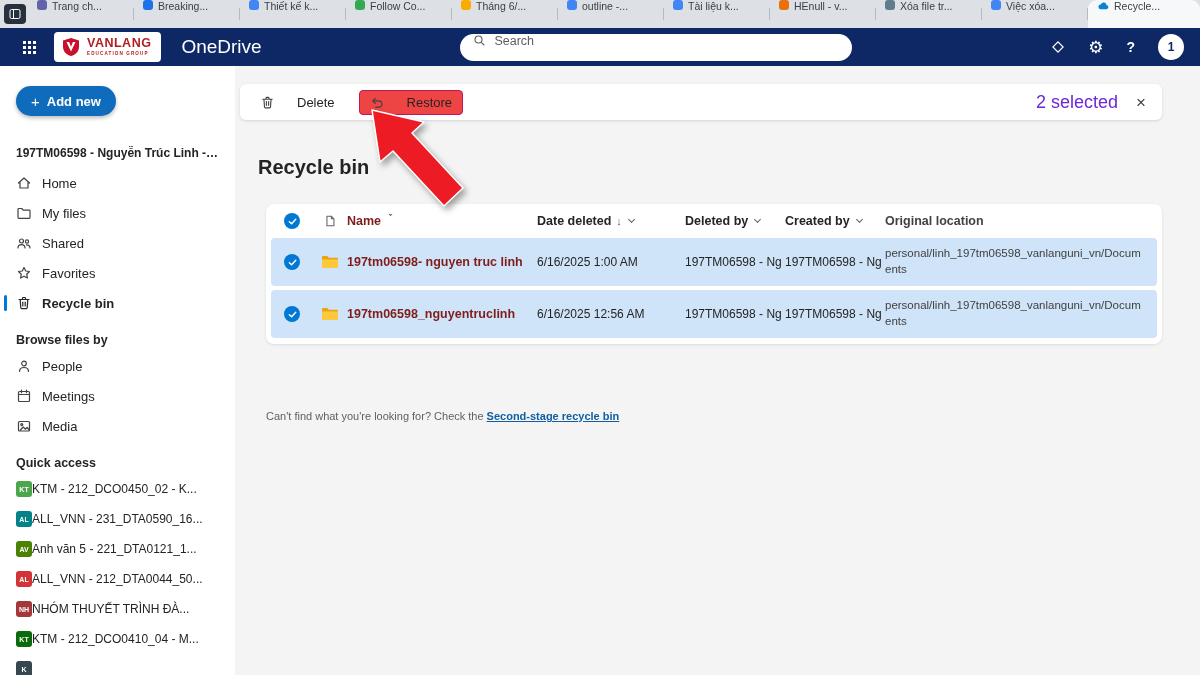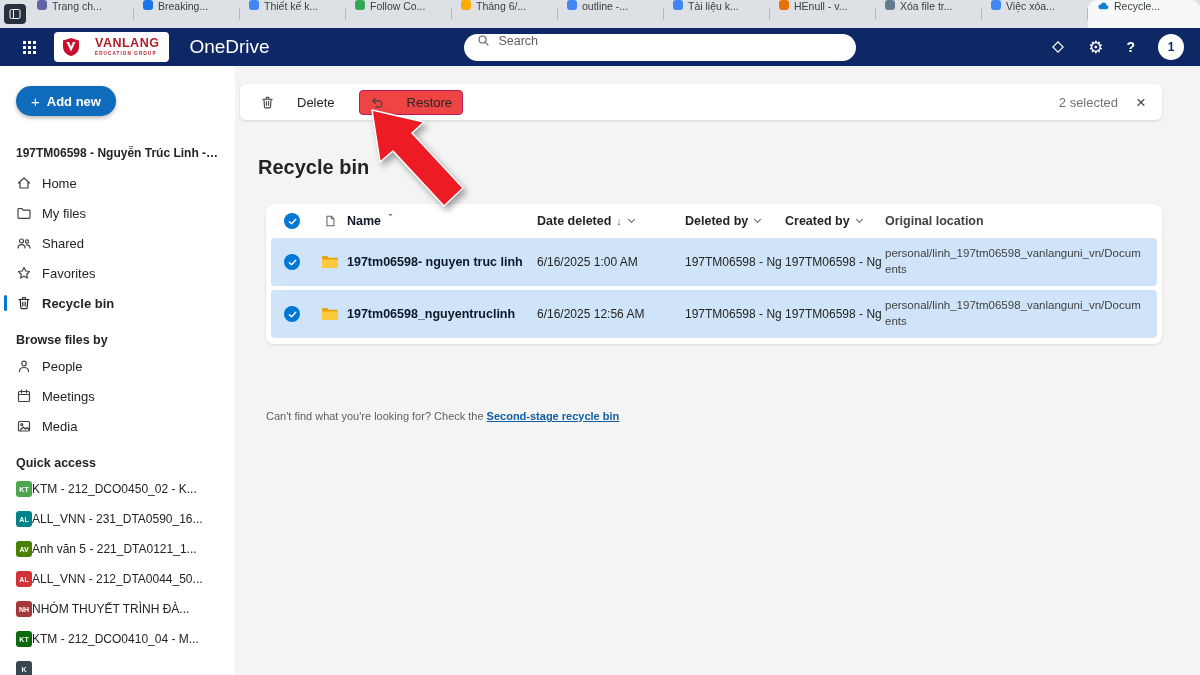--- a/index.html
+++ b/index.html
@@ -13,21 +13,21 @@
   .tab-actions .sq{width:22px;height:20px;border-radius:4px;background:#27313d;display:flex;align-items:center;justify-content:center}
   .tab{flex:0 0 106px;display:flex;align-items:flex-start;gap:5px;padding:0 9px;position:relative;cursor:pointer;min-width:0}
   .tab:not(.active)::after{content:"";position:absolute;right:0;top:8px;bottom:8px;width:1px;background:#b4bac2}
   .tab.active{background:#f7f8f9;border-radius:9px 9px 0 0;flex:0 0 112px}
   .favicon{width:10px;height:10px;border-radius:3px;flex:none}
   .tab-label{font-size:10.5px;color:#3c4043;white-space:nowrap;overflow:hidden;min-width:0}
 
   
   .appheader{display:flex;align-items:center;height:38px;background:#0e2765;padding:0 16px;gap:12px}
   .waffle{display:flex;align-items:center;justify-content:center;width:26px;height:26px;cursor:pointer}
-  .brandbox{display:flex;align-items:center;gap:14px;background:#fff;border-radius:4px;padding:2px 10px 2px 7px;height:30px}
+  .brandbox{display:flex;align-items:center;gap:6px;background:#fff;border-radius:4px;padding:2px 10px 2px 7px;height:30px}
   .brand-col{line-height:1;display:flex;flex-direction:column;gap:2px}
   .brand-name{font-size:12.5px;font-weight:bold;color:#b01e24;letter-spacing:.5px}
   .brand-sub{font-size:4.6px;font-weight:bold;color:#b01e24;letter-spacing:1.1px}
   .app-name{color:#fff;font-size:19px;margin-left:8px;white-space:nowrap}
   .search{margin:0 auto;width:392px;height:27px;background:#fff;border-radius:14px;display:flex;align-items:flex-start;padding:0 13px;gap:8px}
   .search input{border:none;outline:none;flex:1;font-size:12.5px;color:#242424;font-family:inherit;background:transparent}
   .search input::placeholder{color:#605e5c}
   .hdr-right{display:flex;align-items:center;gap:23px}
   .hdr-icon{color:#fff;cursor:pointer;display:flex;align-items:center;justify-content:center}
   .gear{font-size:17px;line-height:1}
@@ -48,32 +48,32 @@
   .grouplist{margin-top:2px}
   .quick-item{display:flex;align-items:center;height:30px;padding-left:16px;font-size:12px;color:#242424;cursor:pointer;white-space:nowrap;overflow:hidden}
   .q-icon{width:16px;height:16px;border-radius:3px;color:#fff;font-size:7px;font-weight:bold;display:flex;align-items:center;justify-content:center;flex:none}
   .nicon{display:flex;align-items:center;justify-content:center;width:16px;height:16px;flex:none}
 
   main{flex:1;position:relative;background:#f4f4f4;height:609px;overflow:hidden;min-width:0}
   .toolbar-card{position:absolute;left:5px;right:38px;top:18px;height:36px;background:#fff;border-radius:6px;box-shadow:0 1px 3px rgba(0,0,0,.13);display:flex;align-items:center;padding:0 10px}
   .tb-btn{display:flex;align-items:center;gap:22px;font-size:13px;color:#242424;background:none;border:none;padding:4px 10px;cursor:pointer;font-family:inherit}
   .tb-btn.restore{border:1px solid #be185d;border-radius:4px;margin-left:14px;background:#ef4444}
   .tb-right{margin-left:auto;display:flex;align-items:center;gap:18px;padding-right:6px}
-  .sel-count{font-size:13px;color:#737373}
+  .sel-count{font-size:18px;color:#6d28d9}
   .clear-x{font-size:17px;color:#424242;cursor:pointer;line-height:1}
 
   .page-title{position:absolute;left:23px;top:90px;font-size:20px;font-weight:bold;color:#242424}
 
   .table-card{position:absolute;left:31px;right:38px;top:138px;background:#fff;border-radius:8px;box-shadow:0 1px 3px rgba(0,0,0,.10);padding:0 5px 6px}
   .thead{display:flex;align-items:center;height:34px}
   .trow{display:flex;align-items:center;height:48px;background:#cfe4f8;border-radius:4px;cursor:pointer}
   .trow + .trow{margin-top:4px}
   .c-check{width:42px;display:flex;justify-content:center;flex:none}
   .c-icon{width:34px;display:flex;justify-content:center;flex:none}
-  .c-name{width:190px;flex:none;font-size:12.5px;color:#0f172a;display:flex;align-items:flex-start;white-space:nowrap;overflow:hidden}
+  .c-name{width:190px;flex:none;font-size:12.5px;color:#7f1d1d;display:flex;align-items:flex-start;white-space:nowrap;overflow:hidden}
   .c-date{width:148px;flex:none;font-size:12px;color:#242424;display:flex;align-items:center;white-space:nowrap;overflow:hidden}
   .c-del,.c-cre{width:100px;flex:none;font-size:12px;color:#242424;display:flex;align-items:center;white-space:nowrap;overflow:hidden}
   .c-loc{flex:1;min-width:0;font-size:11.5px;color:#424242;line-height:1.35;word-break:break-all;padding-right:10px}
   .thead .c-name,.thead .c-date,.thead .c-del,.thead .c-cre,.thead .c-loc{font-weight:bold;font-size:12.5px;cursor:pointer}
   .trow .c-name{font-weight:600}
   .chev{display:inline-block;width:5px;height:5px;border-right:1.4px solid #616161;border-bottom:1.4px solid #616161;transform:rotate(45deg);margin-left:7px;margin-top:-4px;flex:none}
   .sortarrow{font-size:11px;color:#616161;margin-left:5px;font-weight:normal}
   .checkcircle{width:16px;height:16px;border-radius:50%;background:#0078d4;display:flex;align-items:center;justify-content:center;cursor:pointer;flex:none}
 
   .footer-note{position:absolute;left:31px;top:344px;font-size:11px;color:#616161}

